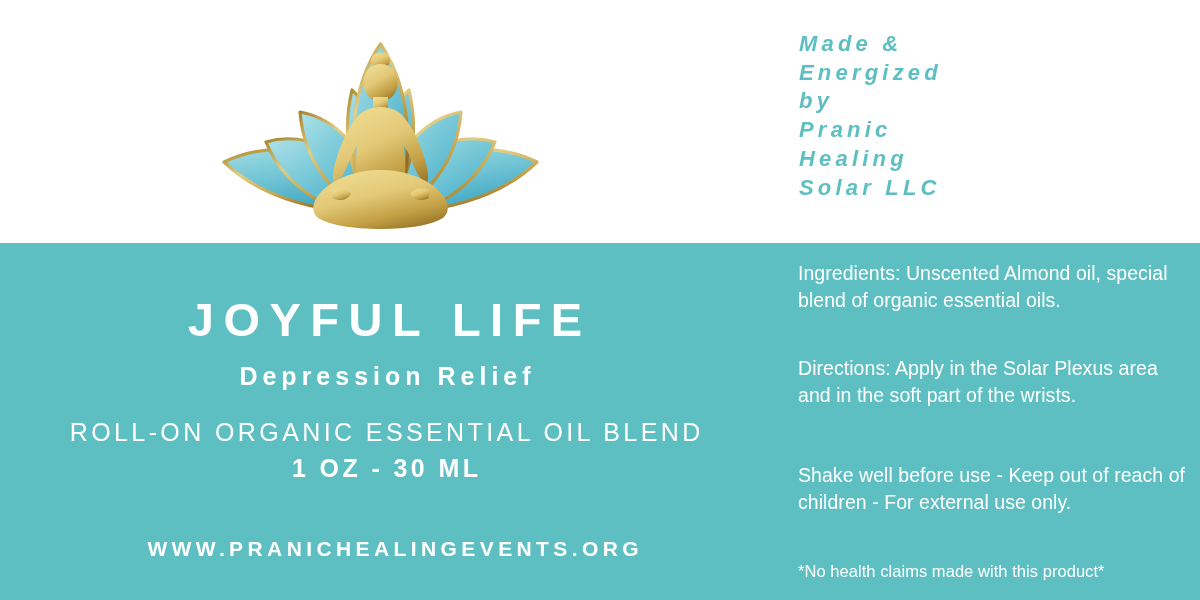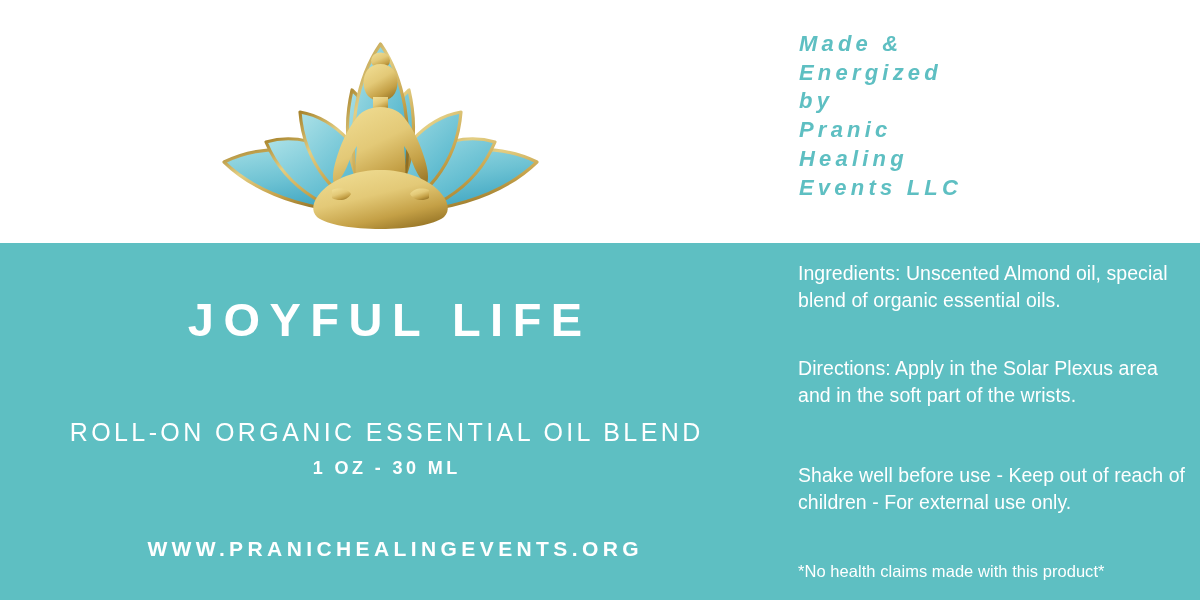--- a/index.html
+++ b/index.html
@@ -89,21 +89,21 @@
     left:0; top:171px; width:770px;
     font-size:25px;
     font-weight:normal;
     letter-spacing:3.4px;
     line-height:36px;
     text-indent:3.4px;
   }
   .product-size{
     position:absolute;
     left:0; top:207px; width:770px;
-    font-size:18px;
+    font-size:25px;
     font-weight:bold;
     letter-spacing:3.4px;
     line-height:36px;
     text-indent:3.4px;
   }
   .product-url{
     position:absolute;
     left:0; top:291px; width:770px;
     font-size:21px;
     font-weight:bold;
@@ -232,25 +232,26 @@
       </g>
     </svg>
   </div>
 
   <div class="maker-heading">
     <div class="mline">Made &amp;</div>
     <div class="mline">Energized</div>
     <div class="mline">by</div>
     <div class="mline">Pranic</div>
     <div class="mline">Healing</div>
-    <div class="mline">Events LLC</div>
+    <div class="mline">Solar LLC</div>
   </div>
 
   <div class="main-left">
     <div class="product-title">JOYFUL LIFE</div>
+    <div class="product-subtitle">Depression Relief</div>
     <div class="product-desc">ROLL-ON ORGANIC ESSENTIAL OIL BLEND</div>
     <div class="product-size">1 OZ - 30 ML</div>
     <div class="product-url">WWW.PRANICHEALINGEVENTS.ORG</div>
   </div>
 
   <div class="info-col">
     <div class="info-para info-ingredients">Ingredients: Unscented Almond oil, special blend of organic essential oils.</div>
     <div class="info-para info-directions">Directions: Apply in the Solar Plexus area and in the soft part of the wrists.</div>
     <div class="info-para info-safety">Shake well before use - Keep out of reach of children - For external use only.</div>
     <div class="info-para info-disclaimer">*No health claims made with this product*</div>

